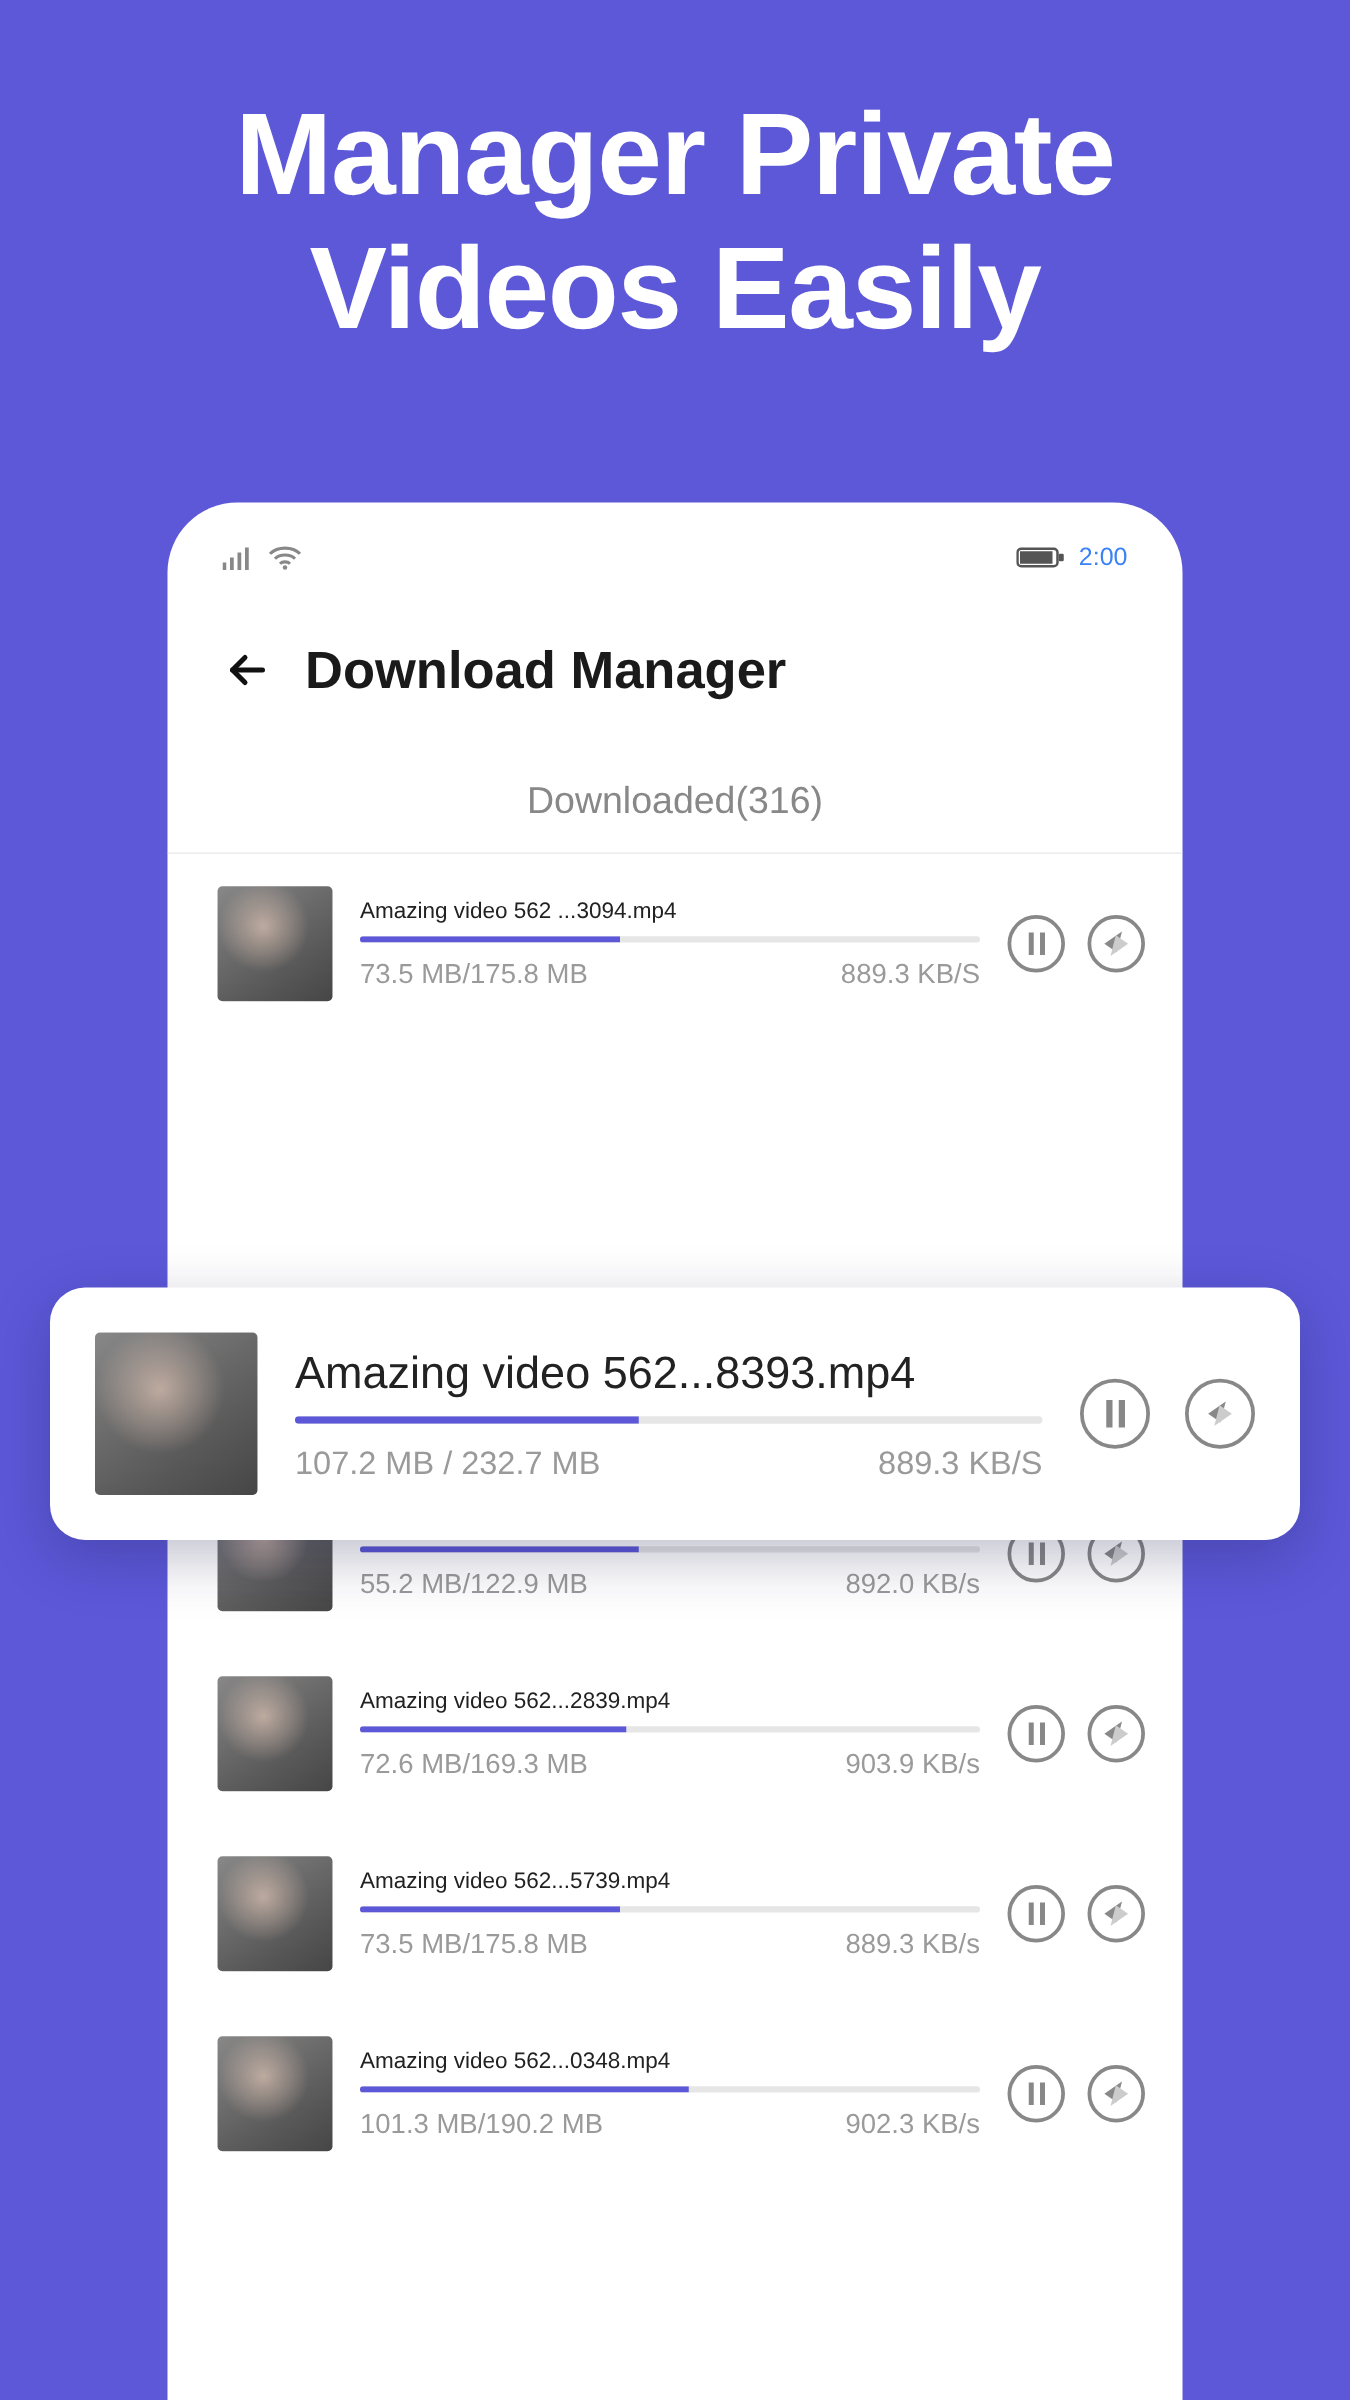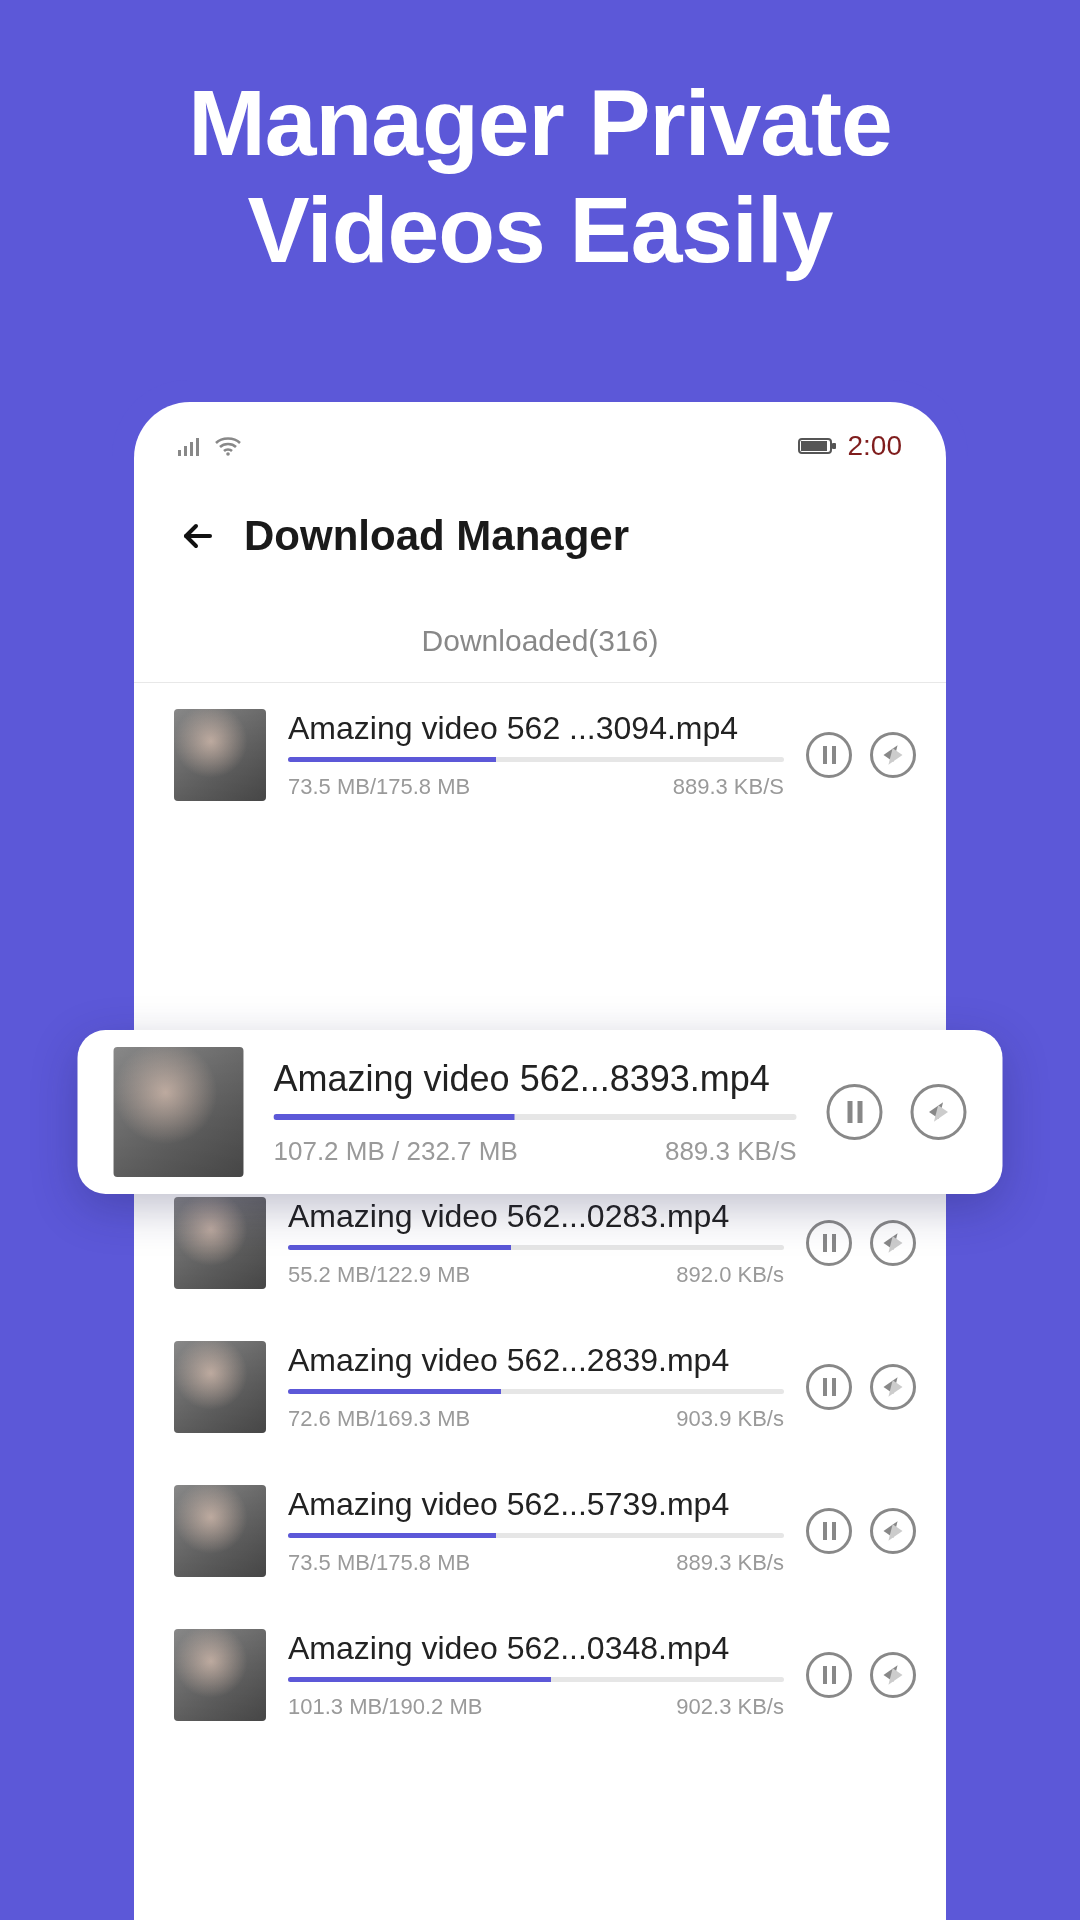--- a/index.html
+++ b/index.html
@@ -40,21 +40,21 @@
   }
   .statusbar {
     display: flex;
     justify-content: space-between;
     align-items: center;
     padding: 28px 44px 10px 44px;
     height: 70px;
     color: #555;
   }
   .stat-left, .stat-right { display:flex; align-items:center; gap:10px; }
-  .stat-right { font-size: 28px; font-weight:500; color:#7f1d1d; }
+  .stat-right { font-size: 20px; font-weight:500; color:#3b82f6; }
   .signal-icon svg, .wifi-icon svg, .battery-icon svg { display:block; }
   .app-header {
     display:flex;
     align-items:center;
     gap: 22px;
     padding: 40px 40px 20px 40px;
   }
   .back-btn { width:48px; height:48px; display:flex; align-items:center; justify-content:center; }
   .app-title { font-size: 42px; font-weight:700; color:#1a1a1a; }
   .tabs {
@@ -96,21 +96,21 @@
   }
   .thumb::after{
     content:"";
     position:absolute;
     inset:0;
     background: radial-gradient(circle at 40% 35%, rgba(255,220,200,0.55), transparent 45%),
                 linear-gradient(160deg, rgba(0,0,0,0.15), rgba(0,0,0,0.35));
   }
   .info { flex:1; min-width:0; }
   .fname {
-    font-size: 32px;
+    font-size: 18px;
     color:#222;
     white-space:nowrap;
     overflow:hidden;
     text-overflow:ellipsis;
     margin-bottom: 10px;
   }
   .bar {
     height: 5px;
     background:#e6e6e6;
     border-radius:3px;
@@ -158,25 +158,25 @@
     border-right:6px solid transparent;
     border-top:16px solid #ccc;
     transform: translate(-50%,-30%) rotate(35deg);
   }
 
   
   .float-card {
     position:absolute;
     left:50%; transform:translateX(-50%);
     top: 1030px;
-    width: 925px;
+    width: 1000px;
     background:#fff;
     border-radius: 28px;
     box-shadow: 0 14px 46px rgba(30,30,80,0.28);
-    padding: 17px 36px;
+    padding: 36px 36px;
     display:flex;
     align-items:center;
     gap: 30px;
     z-index: 50;
   }
   .float-card .thumb { width:130px; height:130px; flex:0 0 130px; }
   .float-card .fname { font-size: 36px; margin-bottom:14px; }
   .float-card .bar { height:6px; margin-bottom:16px; }
   .float-card .meta { font-size: 26px; }
   .float-card .iconbtn { width:56px; height:56px; }

